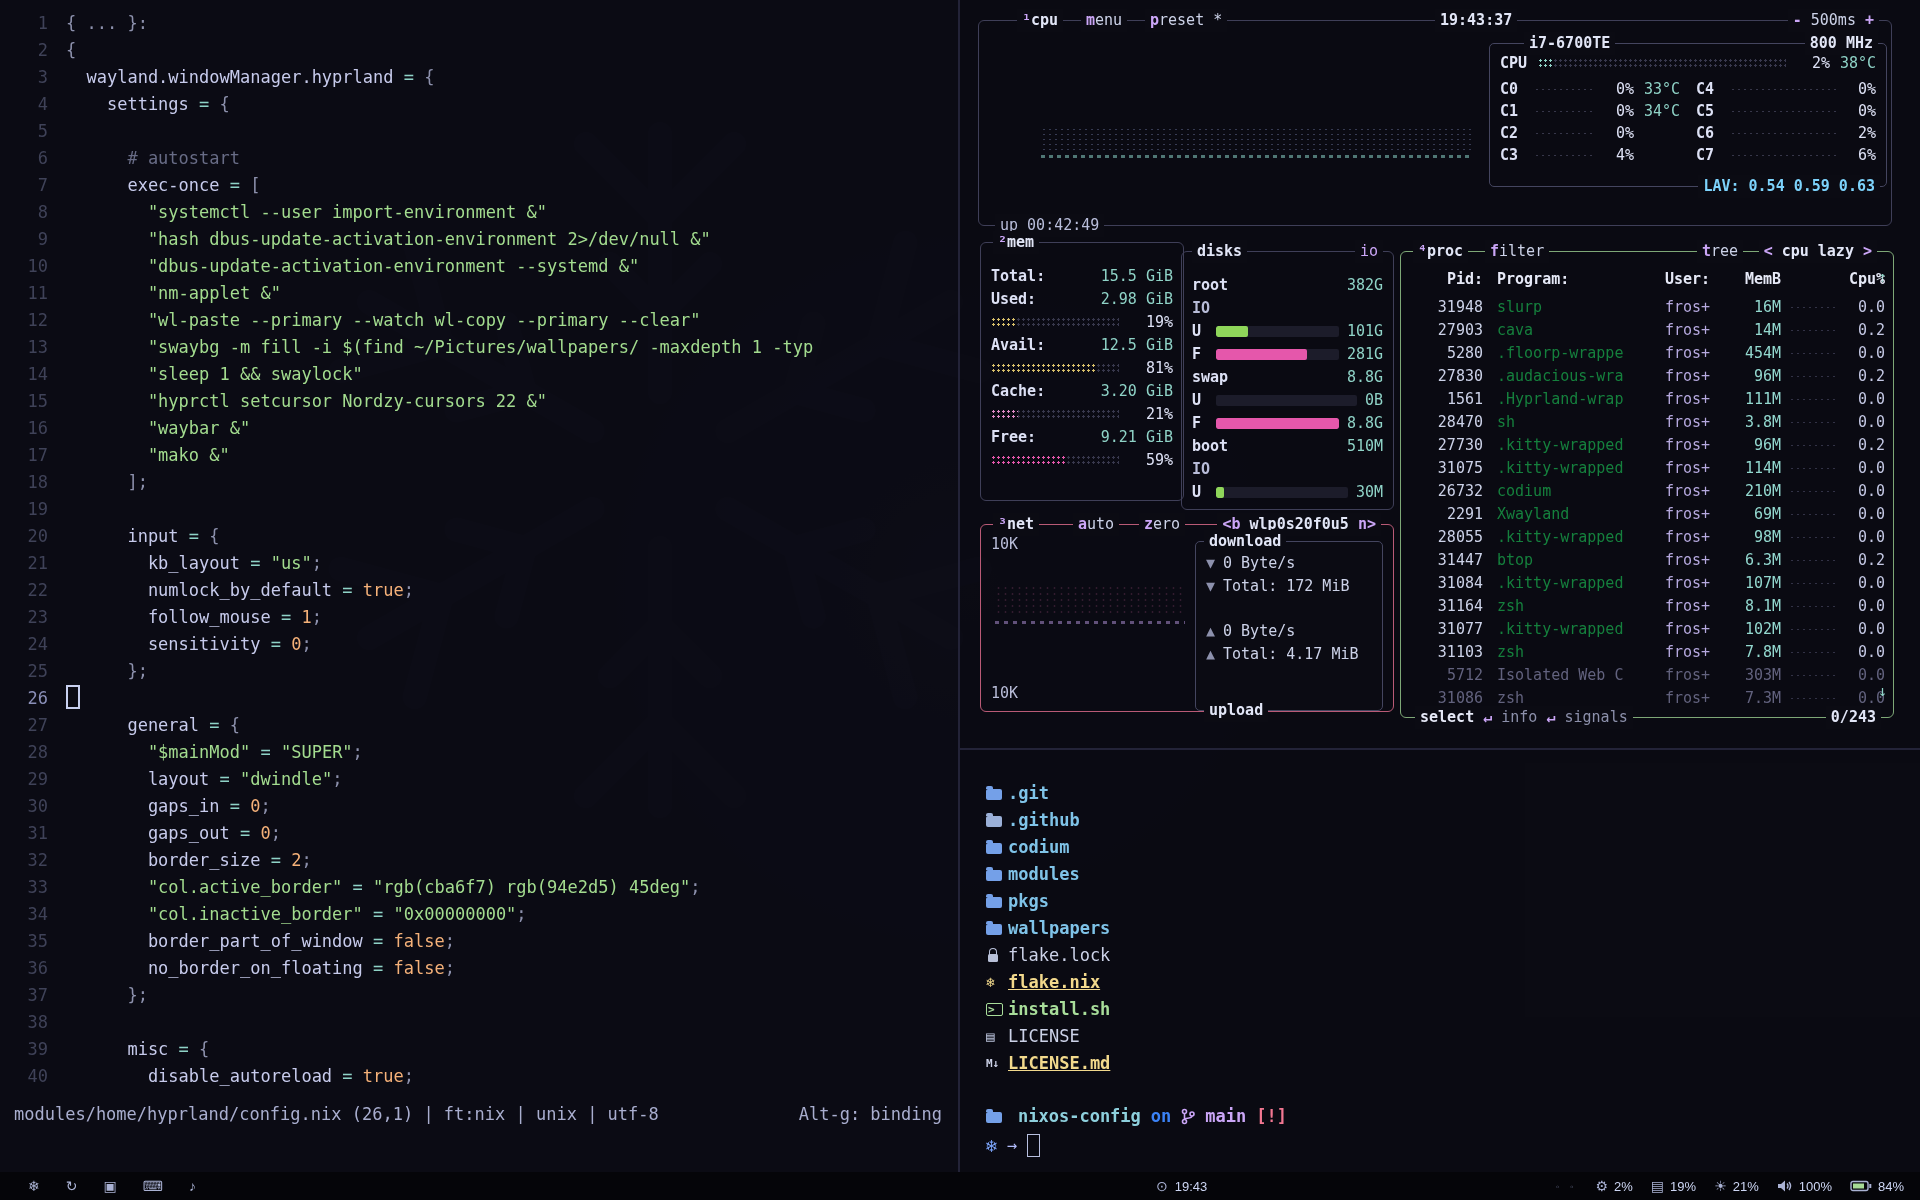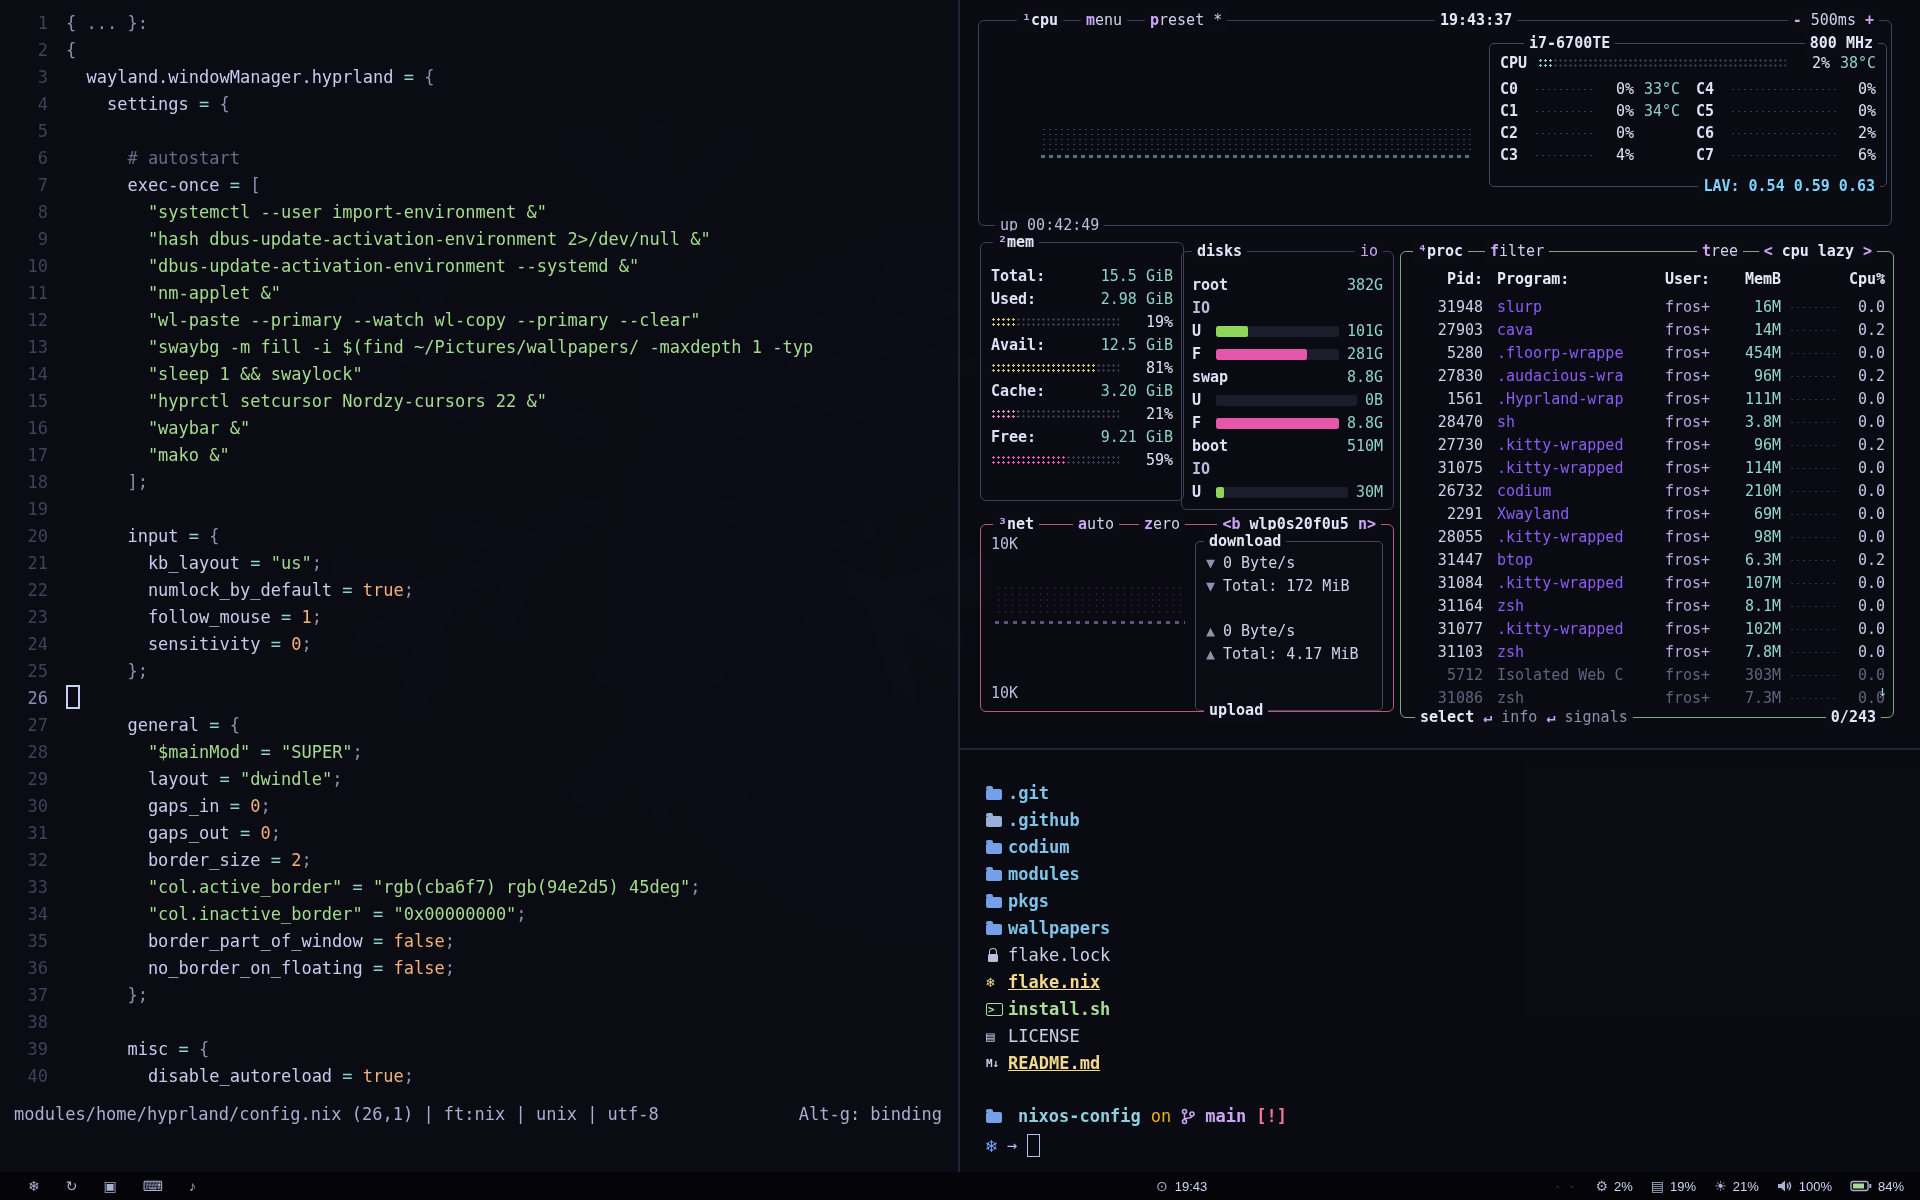--- a/index.html
+++ b/index.html
@@ -72,21 +72,21 @@
   .ni-gap{height:22px;}
   .net-scale{position:absolute;color:#b8bcd8;}
   .net-gline{position:absolute;left:14px;right:208px;top:96px;height:3px;
      background-image:repeating-linear-gradient(90deg,rgba(203,166,247,.45) 0 4px,transparent 4px 9px);}
   .net-band{position:absolute;left:14px;right:208px;top:60px;height:30px;
      background-image:radial-gradient(rgba(230,105,170,.18) 1px,transparent 1.2px);background-size:7px 6px;}
   .p-head{position:absolute;left:8px;right:8px;top:16px;display:flex;align-items:center;height:23px;}
   .p-rows{position:absolute;left:8px;right:8px;top:44px;}
   .p-row{display:flex;align-items:center;height:23px;}
   .pc-pid{width:74px;text-align:right;color:#ccd2e8;flex:none;}
-  .pc-prog{width:168px;padding-left:14px;color:#8b5cf6;flex:none;overflow:hidden;white-space:nowrap;}
+  .pc-prog{width:168px;padding-left:14px;color:#15803d;flex:none;overflow:hidden;white-space:nowrap;}
   .pc-user{width:60px;color:#b6a9df;flex:none;}
   .pc-mem{width:56px;text-align:right;color:#93d8cf;flex:none;}
   .pc-lead{flex:1;height:5px;margin:0 8px;
      background-image:radial-gradient(rgba(90,90,120,.5) 1px,transparent 1.2px);background-size:6px 5px;align-self:center;}
   .pc-cpu{width:42px;text-align:right;color:#c4c8e4;flex:none;}
   .hd{color:#e6e9f7;font-weight:bold;background:none!important;}
   .hd-lead{background:none;}
   .p-row.dim span{color:#62627e;}
   .p-arrow{position:absolute;right:6px;color:#8fd3c7;}
   .foot-sel{color:#e6e9f7;font-weight:bold;}
@@ -106,21 +106,21 @@
   .fi-glyph.nix{color:#f2d98c;}
   .fi-glyph.sh{color:#a8dd9a;font-size:11px;font-weight:bold;border:1.5px solid #a8dd9a;border-radius:2px;padding:0 1px;line-height:11px;}
   .fi-glyph.md{font-size:11px;font-weight:bold;color:#ccd2e8;}
   .fname.f-dir{color:#7fc3e8;font-weight:bold;}
   .fname.f-plain{color:#ccd2e8;}
   .fname.f-nix{color:#f2d98c;font-weight:bold;text-decoration:underline;}
   .fname.f-sh{color:#a8dd9a;font-weight:bold;}
   .fname.f-md{color:#f2d98c;font-weight:bold;text-decoration:underline;}
   .sh-prompt{position:absolute;left:26px;top:353px;display:flex;align-items:center;gap:10px;}
   .c-dir{color:#8ed0dd;}
-  .c-on{color:#eab308;}
+  .c-on{color:#3b82f6;font-weight:bold;}
   .c-branch{color:#cba6f7;font-weight:bold;}
   .c-dirty{color:#f27792;font-weight:bold;}
   .sh-input{position:absolute;left:26px;top:382px;display:flex;align-items:center;gap:10px;}
   .c-nix{color:#7aa2f7;font-size:18px;}
   .c-arrow{color:#b4befe;}
   .sh-cursor{display:inline-block;width:11px;height:21px;border:1.6px solid #b8c0e0;}
   
   .waybar{position:absolute;left:0;top:1172px;width:1920px;height:28px;background:#050509;z-index:5;
           font-family:"Liberation Sans",sans-serif;font-size:13px;color:#cdd6f4;}
   .bar-left{position:absolute;left:28px;top:0;height:28px;display:flex;align-items:center;gap:26px;}
@@ -628,21 +628,21 @@
         <div class="file-row">
           <span class="fi-wrap">
             <span class="fi-glyph bk">▤</span>
           </span>
           <span class="fname f-plain">LICENSE</span>
         </div>
         <div class="file-row">
           <span class="fi-wrap">
             <span class="fi-glyph md">M↓</span>
           </span>
-          <span class="fname f-md">README.md</span>
+          <span class="fname f-md">LICENSE.md</span>
         </div>
       </div>
     <div class="sh-prompt">
       <span class="fi-wrap">
           <span class="fi-folder"></span>
         </span>
       <b class="c-dir">nixos-config</b>
       <span class="c-on">on</span>
       <svg width="14" height="17" viewBox="0 0 14 17">
         <circle cx="3.5" cy="3.5" r="2" fill="none" stroke="#cba6f7" stroke-width="1.6"></circle>

